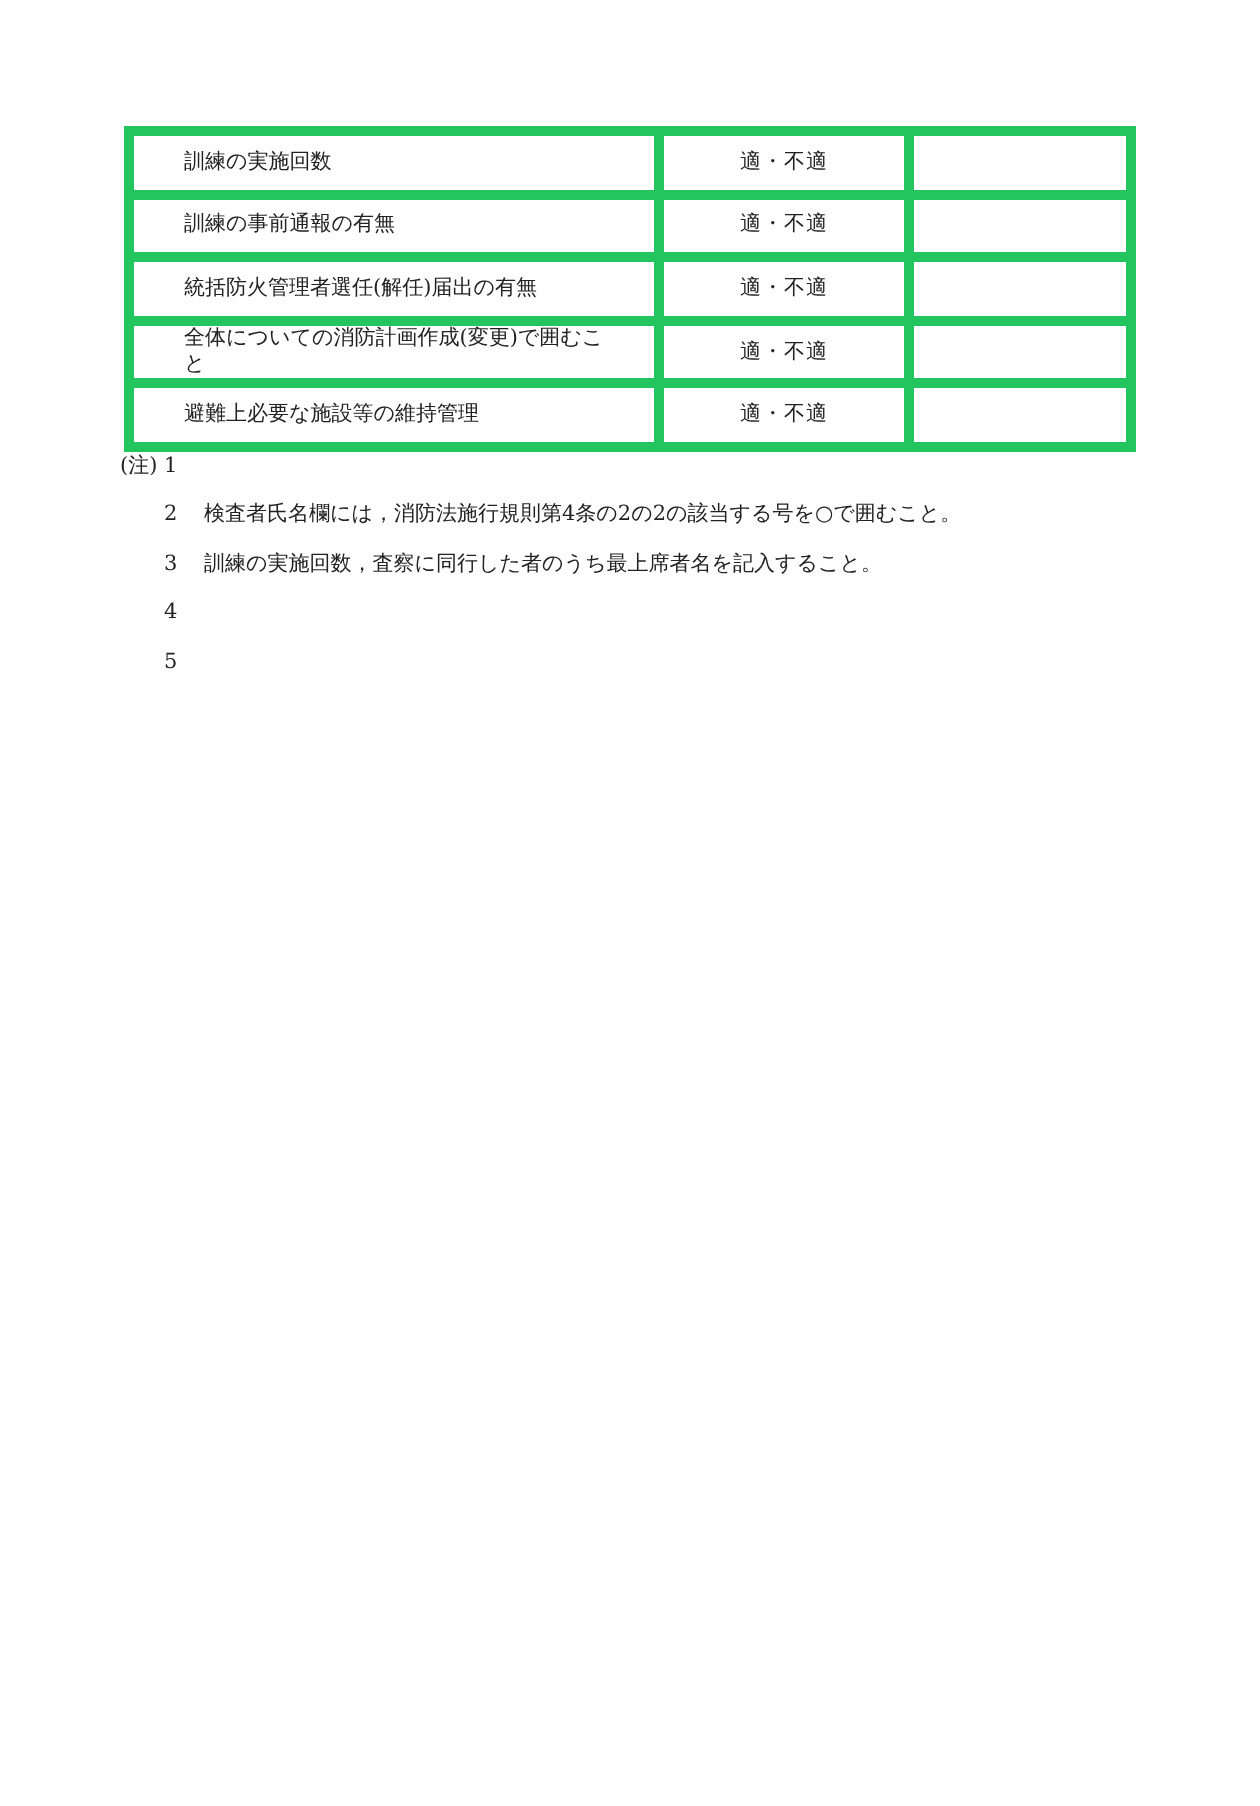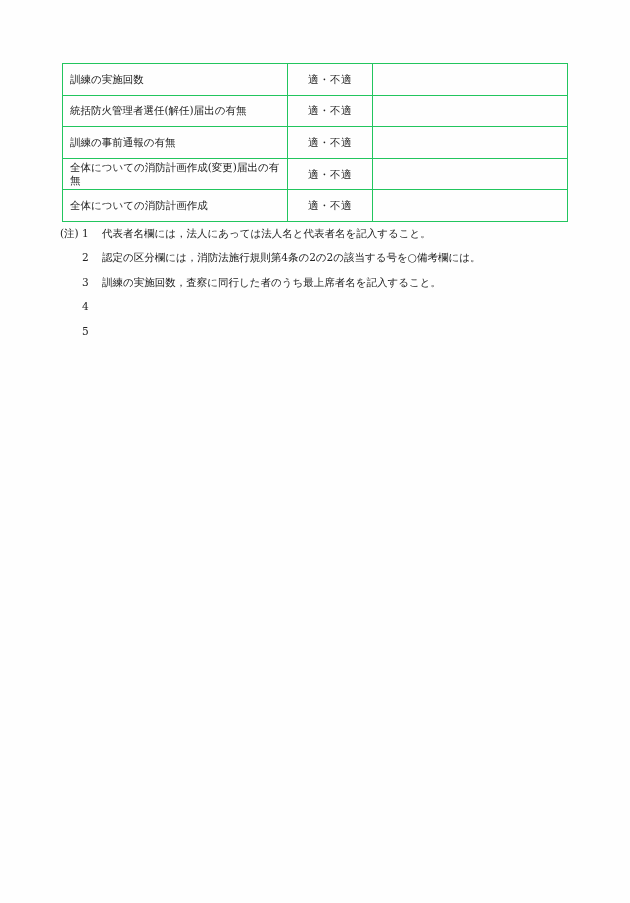--- a/index.html
+++ b/index.html
@@ -23,24 +23,24 @@
     }
     table.check-table {
       position: absolute;
       left: 62px;
       top: 63px;
       width: 506px;
       border-collapse: collapse;
       table-layout: fixed;
     }
     table.check-table td {
-      border: 1px solid #22c55e;
+      border: 5px solid #22c55e;
       font-size: 10.5px;
       line-height: 13px;
-      padding: 0 7px;
+      padding: 0 25px;
       vertical-align: middle;
     }
     table.check-table tr { height: 31.6px; }
     td.col-item { width: 210px; }
     td.col-result { width: 70px; text-align: center; padding: 0; }
     td.col-remarks { }
     .result-text { letter-spacing: 0.5px; }
     .notes {
       position: absolute;
       left: 60px;
@@ -71,52 +71,51 @@
 <div class="page">
 
   <table class="check-table">
     <tbody>
         <tr>
       <td class="col-item">訓練の実施回数</td>
       <td class="col-result"><span class="result-text">適・不適</span></td>
       <td class="col-remarks"></td>
     </tr>
     <tr>
+      <td class="col-item">訓練の事前通報の有無</td>
+      <td class="col-result"><span class="result-text">適・不適</span></td>
+      <td class="col-remarks"></td>
+    </tr>
+    <tr>
       <td class="col-item">統括防火管理者選任(解任)届出の有無</td>
       <td class="col-result"><span class="result-text">適・不適</span></td>
       <td class="col-remarks"></td>
     </tr>
     <tr>
-      <td class="col-item">訓練の事前通報の有無</td>
+      <td class="col-item">全体についての消防計画作成(変更)で囲むこと</td>
       <td class="col-result"><span class="result-text">適・不適</span></td>
       <td class="col-remarks"></td>
     </tr>
     <tr>
-      <td class="col-item">全体についての消防計画作成(変更)届出の有無</td>
-      <td class="col-result"><span class="result-text">適・不適</span></td>
-      <td class="col-remarks"></td>
-    </tr>
-    <tr>
-      <td class="col-item">全体についての消防計画作成</td>
+      <td class="col-item">避難上必要な施設等の維持管理</td>
       <td class="col-result"><span class="result-text">適・不適</span></td>
       <td class="col-remarks"></td>
     </tr>
   </tbody>
     </table>
 
   <div class="notes">
     <div class="note-row">
       <span class="note-prefix">(注)</span>
       <span class="note-num">1</span>
-      <span class="note-text">代表者名欄には，法人にあっては法人名と代表者名を記入すること。</span>
     </div>
     <div class="note-row">
       <span class="note-prefix"></span>
       <span class="note-num">2</span>
-      <span class="note-text">認定の区分欄には，消防法施行規則第4条の2の2の該当する号を○備考欄には。</span>
+      <span class="note-text">検査者氏名欄には，消防法施行規則第4条の2の2の該当する号を○で囲むこと。</span>
     </div>
     <div class="note-row">
       <span class="note-prefix"></span>
       <span class="note-num">3</span>
       <span class="note-text">訓練の実施回数，査察に同行した者のうち最上席者名を記入すること。</span>
     </div>
     <div class="note-row">
       <span class="note-prefix"></span>
       <span class="note-num">4</span>
     </div>

